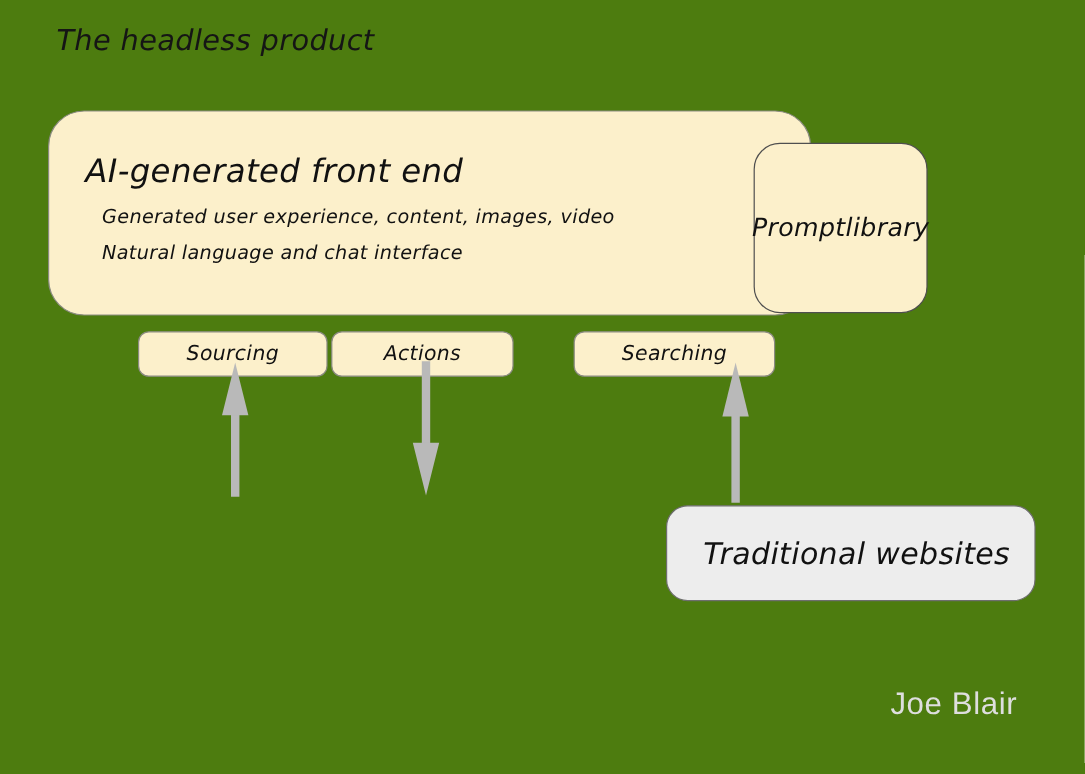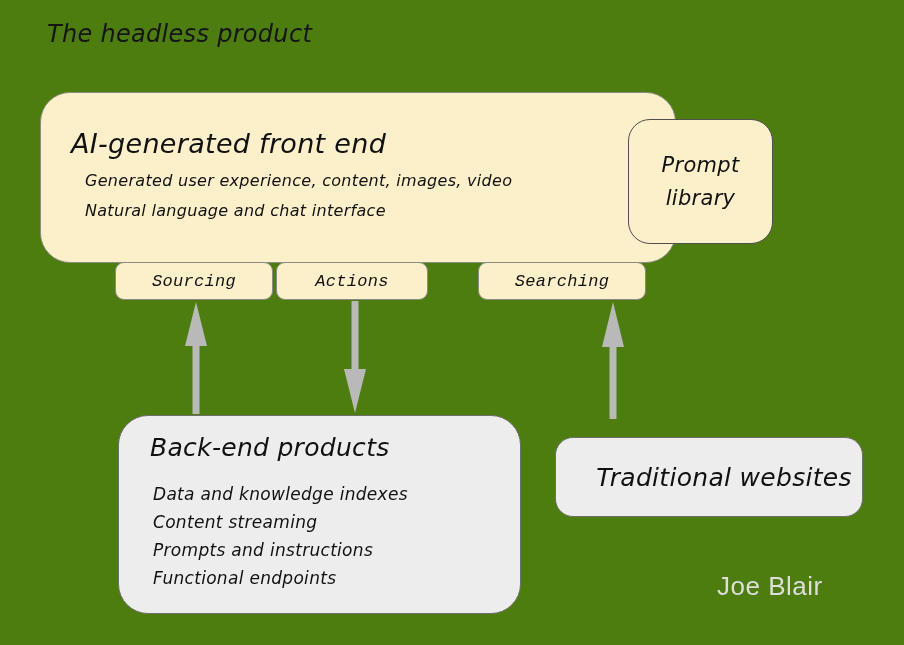--- a/index.html
+++ b/index.html
@@ -44,40 +44,39 @@
   .front-end-lines {
     left: 44px; top: 73px;
     font-size: 16px;
     line-height: 30px;
     white-space: nowrap;
   }
 
   
   .prompt-library {
     left: 628px; top: 119px;
-    width: 145px; height: 125px;
+    width: 145px; height: 142px;
     border-radius: 22px;
     border-color: #4f4f4f;
     display: flex;
-    flex-direction: column;
+    flex-direction: row;
     align-items: center;
     justify-content: center;
     font-size: 21px;
     line-height: 33px;
   }
 
   
   .tab {
-    top: 262px; height: 38px;
+    top: 276px; height: 38px;
     border-radius: 9px;
     display: flex;
     align-items: center;
     justify-content: center;
     font-size: 17px;
-    font-family: Liberation Mono, monospace;
   }
   .tab-sourcing  { left: 115px; width: 158px; }
   .tab-actions   { left: 276px; width: 152px; }
   .tab-searching { left: 478px; width: 168px; }
 
   
   .box-gray {
     background: #EDEDED;
     border: 1.6px solid #6e6e6e;
   }
@@ -90,40 +89,39 @@
     left: 31px; top: 17px;
     font-size: 25px;
   }
   .back-end-items {
     left: 34px; top: 64px;
     font-size: 17px;
     line-height: 28px;
     white-space: nowrap;
   }
   .traditional {
-    left: 555px; top: 437px;
+    left: 555px; top: 421px;
     width: 308px; height: 80px;
     border-radius: 18px;
     display: flex;
     align-items: center;
     padding-left: 30px;
     font-size: 25px;
-    justify-content: center;
   }
 
   
   .arrows-layer {
     left: 0; top: 0;
     width: 904px; height: 645px;
     pointer-events: none;
   }
 
   
   .watermark {
-    left: 717px; top: 571px;
+    left: 742px; top: 571px;
     font-size: 26px;
     color: #dedede;
     font-family: "Liberation Sans", sans-serif;
     letter-spacing: 0.5px;
   }
 </style>
 </head>
 <body>
 
 <div id="canvas">
@@ -161,29 +159,20 @@
     <g>
       <line x1="355" y1="301" x2="355" y2="378" stroke="#B9B9B9" stroke-width="7"></line>
       <polygon points="355,413 344,369 366,369" fill="#B9B9B9"></polygon>
     </g>
     <g>
       <line x1="613" y1="419" x2="613" y2="341" stroke="#B9B9B9" stroke-width="7"></line>
       <polygon points="613,302 602,347 624,347" fill="#B9B9B9"></polygon>
     </g>
   </svg>
 
-  <div class="abs box-gray back-end">
-    <div class="abs back-end-title hand">Back-end products</div>
-    <div class="abs back-end-items hand">
-      <div>Data and knowledge indexes</div>
-      <div>Content streaming</div>
-      <div>Prompts and instructions</div>
-      <div>Functional endpoints</div>
-    </div>
-  </div>
 
   <div class="abs box-gray traditional hand">
     <span>Traditional websites</span>
   </div>
 
   <div class="abs watermark">Joe Blair</div>
 
 </div>
 
 </body></html>

